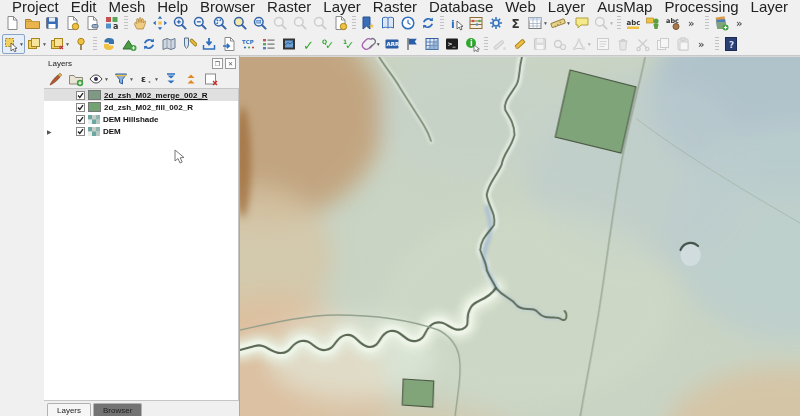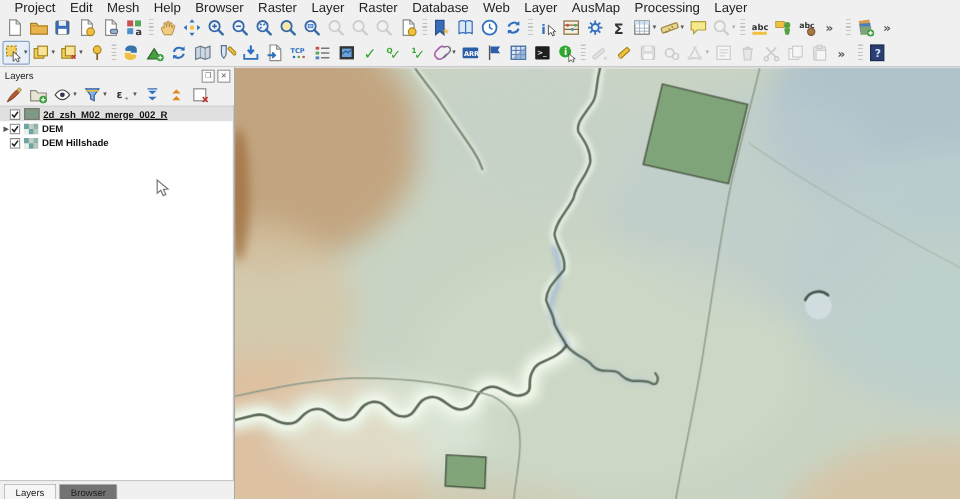--- a/index.html
+++ b/index.html
@@ -1,38 +1,38 @@
 <!DOCTYPE html>
 <html><head>
 <meta charset="utf-8">
 <style>
   html,body{margin:0;padding:0;width:800px;height:416px;overflow:hidden;
     font-family:"Liberation Sans","DejaVu Sans",sans-serif;background:#f0f0f0;}
-  .menubar{height:13px;display:flex;align-items:center;font-size:11px;color:#222;padding-left:6px;background:#f0f0f0;}
+  .menubar{height:13px;display:flex;align-items:center;font-size:15px;color:#222;padding-left:6px;background:#f0f0f0;}
   .mi{padding:1px 6px;white-space:nowrap;}
   .toolbar{display:flex;align-items:center;background:#f0f0f0;padding-left:2px;}
   .tb1{height:20px;}
   .tb2{height:22px;border-bottom:1px solid #c9c9c9;}
   .tbtn{height:18px;min-width:18px;display:inline-flex;align-items:center;justify-content:center;
     border:1px solid transparent;border-radius:2px;flex:0 0 auto;}
   .tbtn svg{width:16px;height:16px;display:block;}
   .tbtn .caret{font-size:5px;color:#555;margin-left:0px;line-height:1;}
   .tbtn.pressed{background:#e7eef7;border-color:#88a6c8;}
   .tbtn.dis{opacity:.4;filter:grayscale(1);}
   .grip{width:4px;height:14px;margin:0 2px;flex:0 0 auto;
     background:repeating-linear-gradient(180deg,#c2c2c2 0 1px,transparent 1px 3px);}
-  .main{display:flex;height:361px;position:relative;}
+  .main{display:flex;height:361px;position:relative;margin-left:44px;}
   .panel{width:195px;background:#f0f0f0;border-right:1px solid #a8a8a8;display:flex;flex-direction:column;}
   .phead{height:13px;display:flex;align-items:center;justify-content:space-between;font-size:8px;color:#222;padding:1px 3px 0 4px;}
   .pwb{display:flex;gap:2px;}
   .pwb span{width:9px;height:9px;border:1px solid #9a9a9a;background:#fdfdfd;display:inline-flex;align-items:center;justify-content:center;font-size:6px;color:#555;line-height:1;}
   .ptools{height:18px;display:flex;align-items:center;padding-left:3px;gap:2px;}
   .ptools .tbtn{height:16px;min-width:16px;}
   .ptree{flex:1;background:#fff;border:1px solid #c6c6c6;border-left:none;margin-right:0px;position:relative;}
-  .lrow{height:12px;display:flex;align-items:center;font-size:8px;font-weight:bold;color:#111;padding-left:8px;position:relative;white-space:nowrap;}
+  .lrow{height:12px;display:flex;align-items:center;font-size:8px;font-weight:bold;color:#111;padding-left:32px;position:relative;white-space:nowrap;}
   .lrow.sel{background:#e0e0e0;}
   .lrow .exp{position:absolute;left:3px;font-size:6px;color:#555;}
   .lrow .cb{width:9px;height:9px;margin-right:3px;flex:0 0 auto;}
   .lrow .sw{width:11px;height:8px;margin-right:3px;border:1px solid #777;flex:0 0 auto;}
   .lrow .ric{width:12px;height:9px;margin-right:3px;flex:0 0 auto;}
   .lrow .lbl.und{text-decoration:underline;}
   .ptabs{height:16px;display:flex;align-items:flex-end;padding-left:3px;background:#f0f0f0;}
   .ptab{font-size:8px;color:#222;padding:2px 9px 2px 9px;border:1px solid #b2b2b2;border-bottom:none;background:#737373;margin-right:2px;border-radius:2px 2px 0 0;}
   .ptab.active{background:#f6f6f6;}
   .map{flex:1;position:relative;border-top:1px solid #d8d8d8;}
@@ -597,49 +597,57 @@
     <div class="ptree" id="ptree">
         <div class="lrow sel">
           <span class="cb"><svg viewBox="0 0 9 9" width="9" height="9">
               <rect x="0.5" y="0.5" width="8" height="8" fill="#fff" stroke="#888"></rect>
               <path d="M2 4.5l1.8 2L7 2.2" fill="none" stroke="#222" stroke-width="1.3"></path>
             </svg></span>
           <span class="sw" style="background:#7e9a85"></span>
           <span class="lbl und">2d_zsh_M02_merge_002_R</span>
         </div>
         <div class="lrow">
-          <span class="exp">▶</span>
           <span class="cb"><svg viewBox="0 0 9 9" width="9" height="9">
               <rect x="0.5" y="0.5" width="8" height="8" fill="#fff" stroke="#888"></rect>
               <path d="M2 4.5l1.8 2L7 2.2" fill="none" stroke="#222" stroke-width="1.3"></path>
             </svg></span>
-          <span class="ric"><svg viewBox="0 0 12 9" width="12" height="9">
-              <rect width="12" height="9" fill="#c6cdc6"></rect>
-              <rect x="0" y="0" width="4" height="4.5" fill="#6ba6a2"></rect>
-              <rect x="8" y="0" width="4" height="4.5" fill="#8fb5b0"></rect>
-              <rect x="4" y="4.5" width="4" height="4.5" fill="#6ba6a2"></rect>
-              <rect x="0" y="4.5" width="4" height="4.5" fill="#e8eee8"></rect>
-              <rect x="8" y="4.5" width="4" height="4.5" fill="#b5c9c2"></rect>
-            </svg></span>
-          <span class="lbl">DEM</span>
+          <span class="sw" style="background:#74a373"></span>
+          <span class="lbl">2d_zsh_M02_fill_002_R</span>
         </div>
         <div class="lrow">
           <span class="cb"><svg viewBox="0 0 9 9" width="9" height="9">
               <rect x="0.5" y="0.5" width="8" height="8" fill="#fff" stroke="#888"></rect>
               <path d="M2 4.5l1.8 2L7 2.2" fill="none" stroke="#222" stroke-width="1.3"></path>
             </svg></span>
           <span class="ric"><svg viewBox="0 0 12 9" width="12" height="9">
               <rect width="12" height="9" fill="#c6cdc6"></rect>
               <rect x="0" y="0" width="4" height="4.5" fill="#6ba6a2"></rect>
               <rect x="8" y="0" width="4" height="4.5" fill="#8fb5b0"></rect>
               <rect x="4" y="4.5" width="4" height="4.5" fill="#6ba6a2"></rect>
               <rect x="0" y="4.5" width="4" height="4.5" fill="#e8eee8"></rect>
               <rect x="8" y="4.5" width="4" height="4.5" fill="#b5c9c2"></rect>
             </svg></span>
           <span class="lbl">DEM Hillshade</span>
+        </div>
+        <div class="lrow">
+          <span class="exp">▶</span>
+          <span class="cb"><svg viewBox="0 0 9 9" width="9" height="9">
+              <rect x="0.5" y="0.5" width="8" height="8" fill="#fff" stroke="#888"></rect>
+              <path d="M2 4.5l1.8 2L7 2.2" fill="none" stroke="#222" stroke-width="1.3"></path>
+            </svg></span>
+          <span class="ric"><svg viewBox="0 0 12 9" width="12" height="9">
+              <rect width="12" height="9" fill="#c6cdc6"></rect>
+              <rect x="0" y="0" width="4" height="4.5" fill="#6ba6a2"></rect>
+              <rect x="8" y="0" width="4" height="4.5" fill="#8fb5b0"></rect>
+              <rect x="4" y="4.5" width="4" height="4.5" fill="#6ba6a2"></rect>
+              <rect x="0" y="4.5" width="4" height="4.5" fill="#e8eee8"></rect>
+              <rect x="8" y="4.5" width="4" height="4.5" fill="#b5c9c2"></rect>
+            </svg></span>
+          <span class="lbl">DEM</span>
         </div>
       </div>
     <div class="ptabs" id="ptabs">
         <span class="ptab active">Layers</span>
         <span class="ptab">Browser</span>
       </div>
   </div>
   <div class="map">
     <svg viewBox="0 0 604 360" preserveAspectRatio="none">
       <defs>

